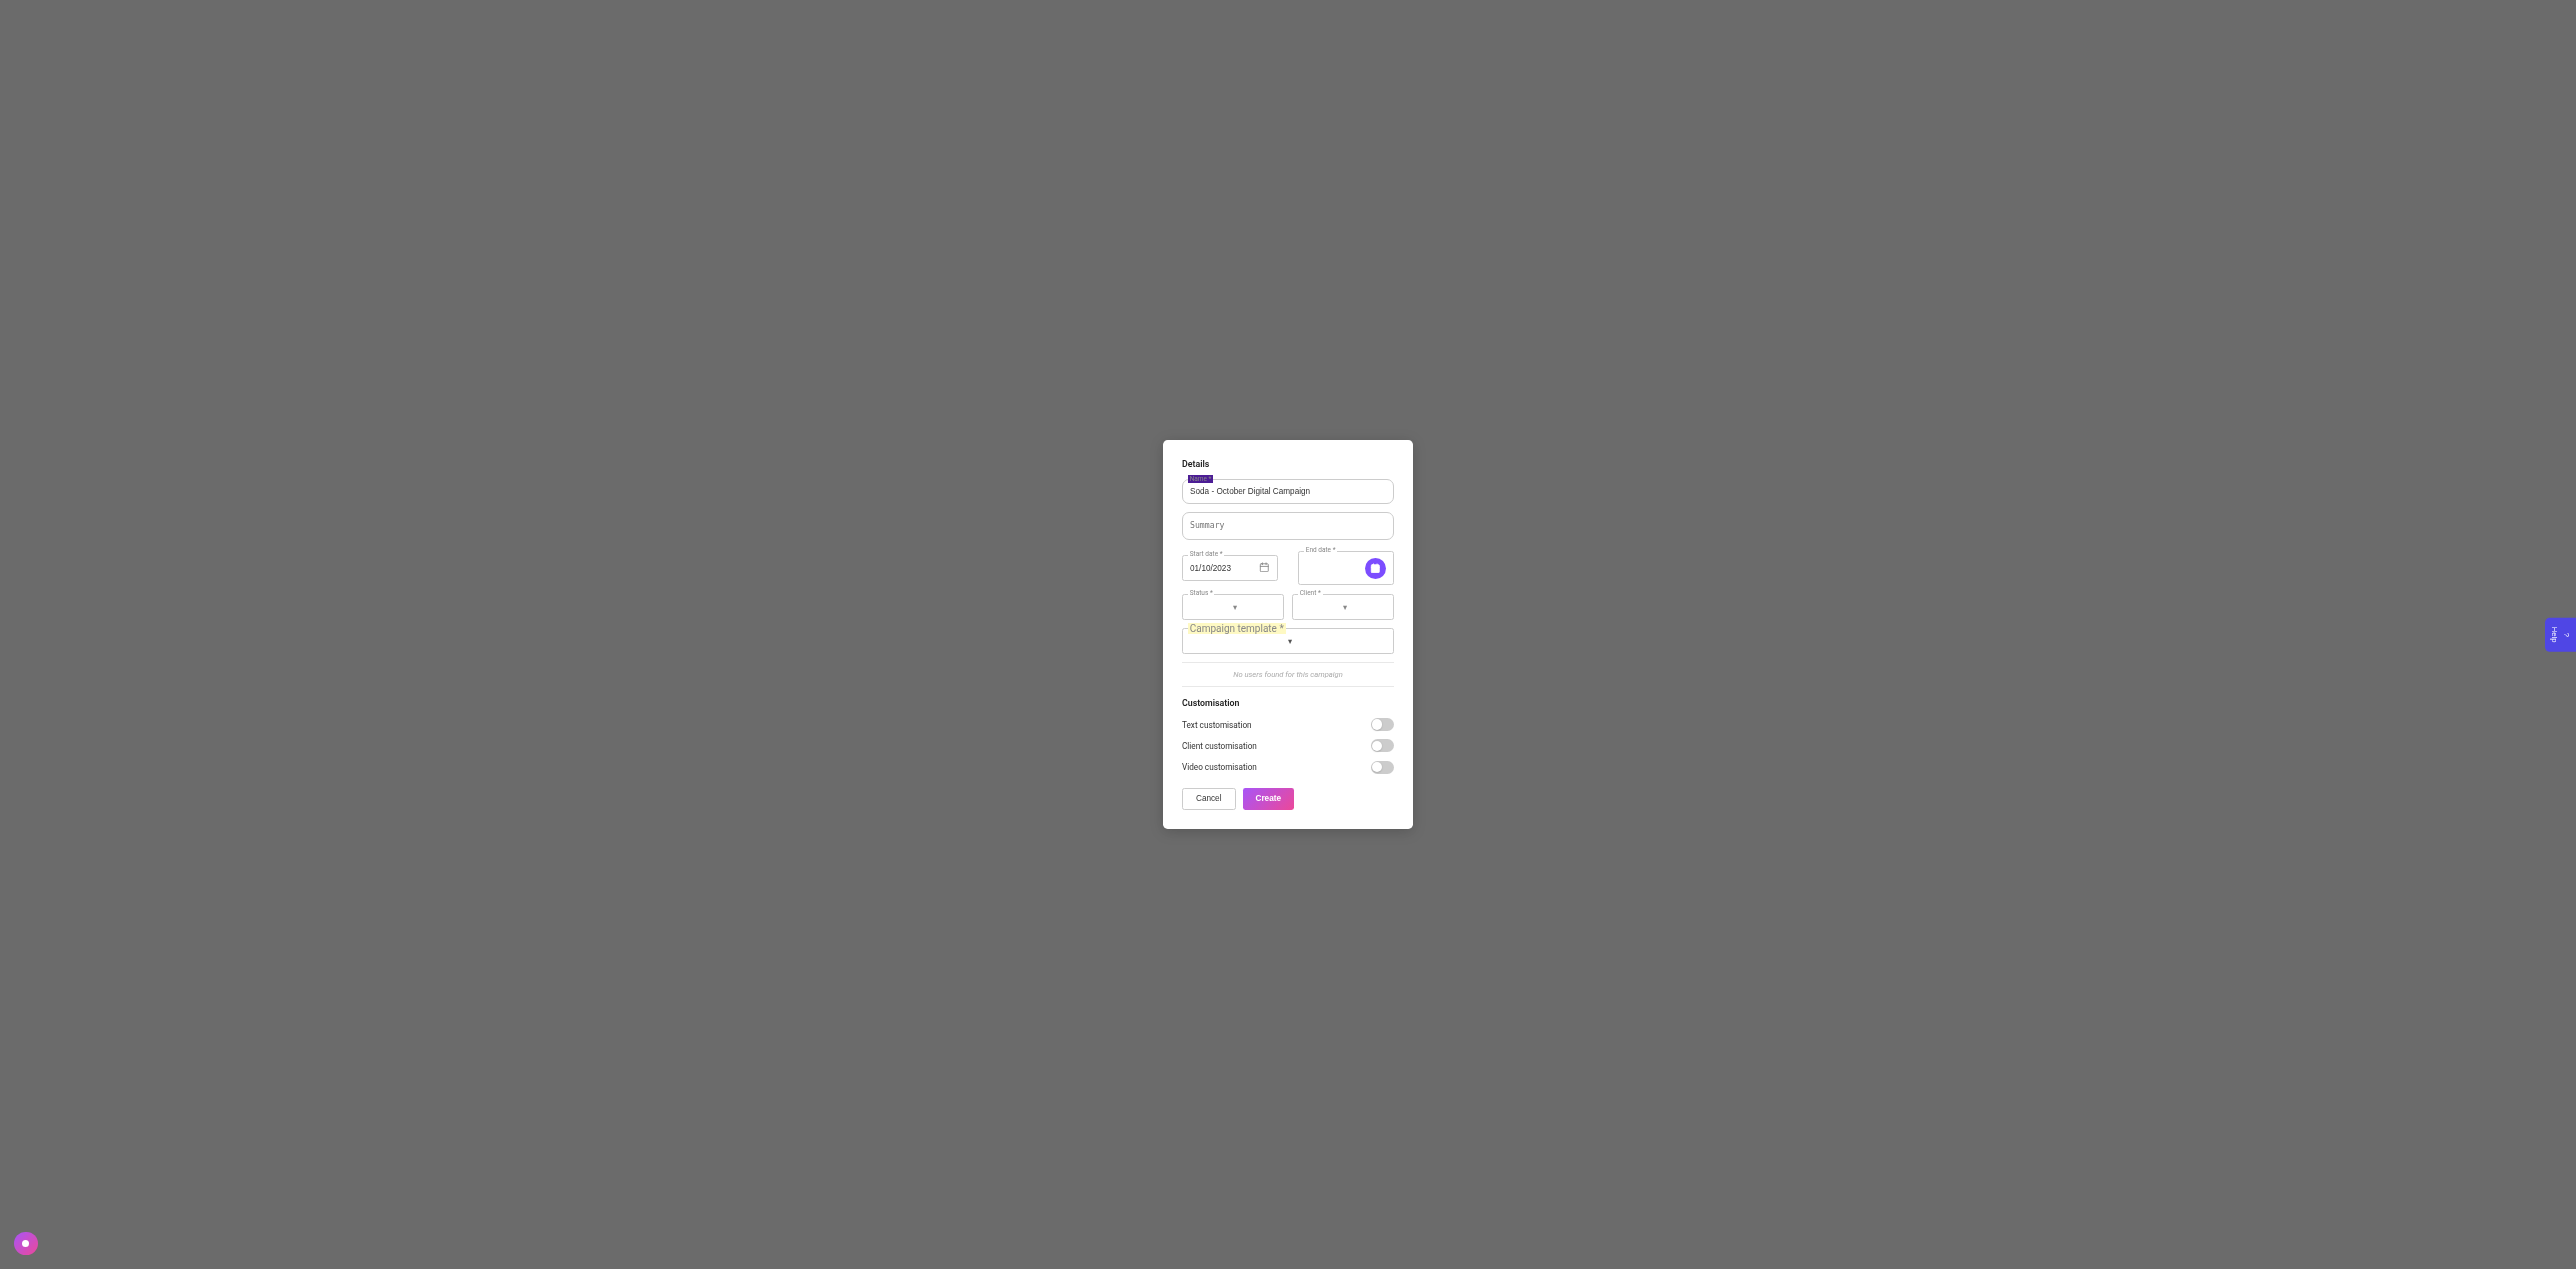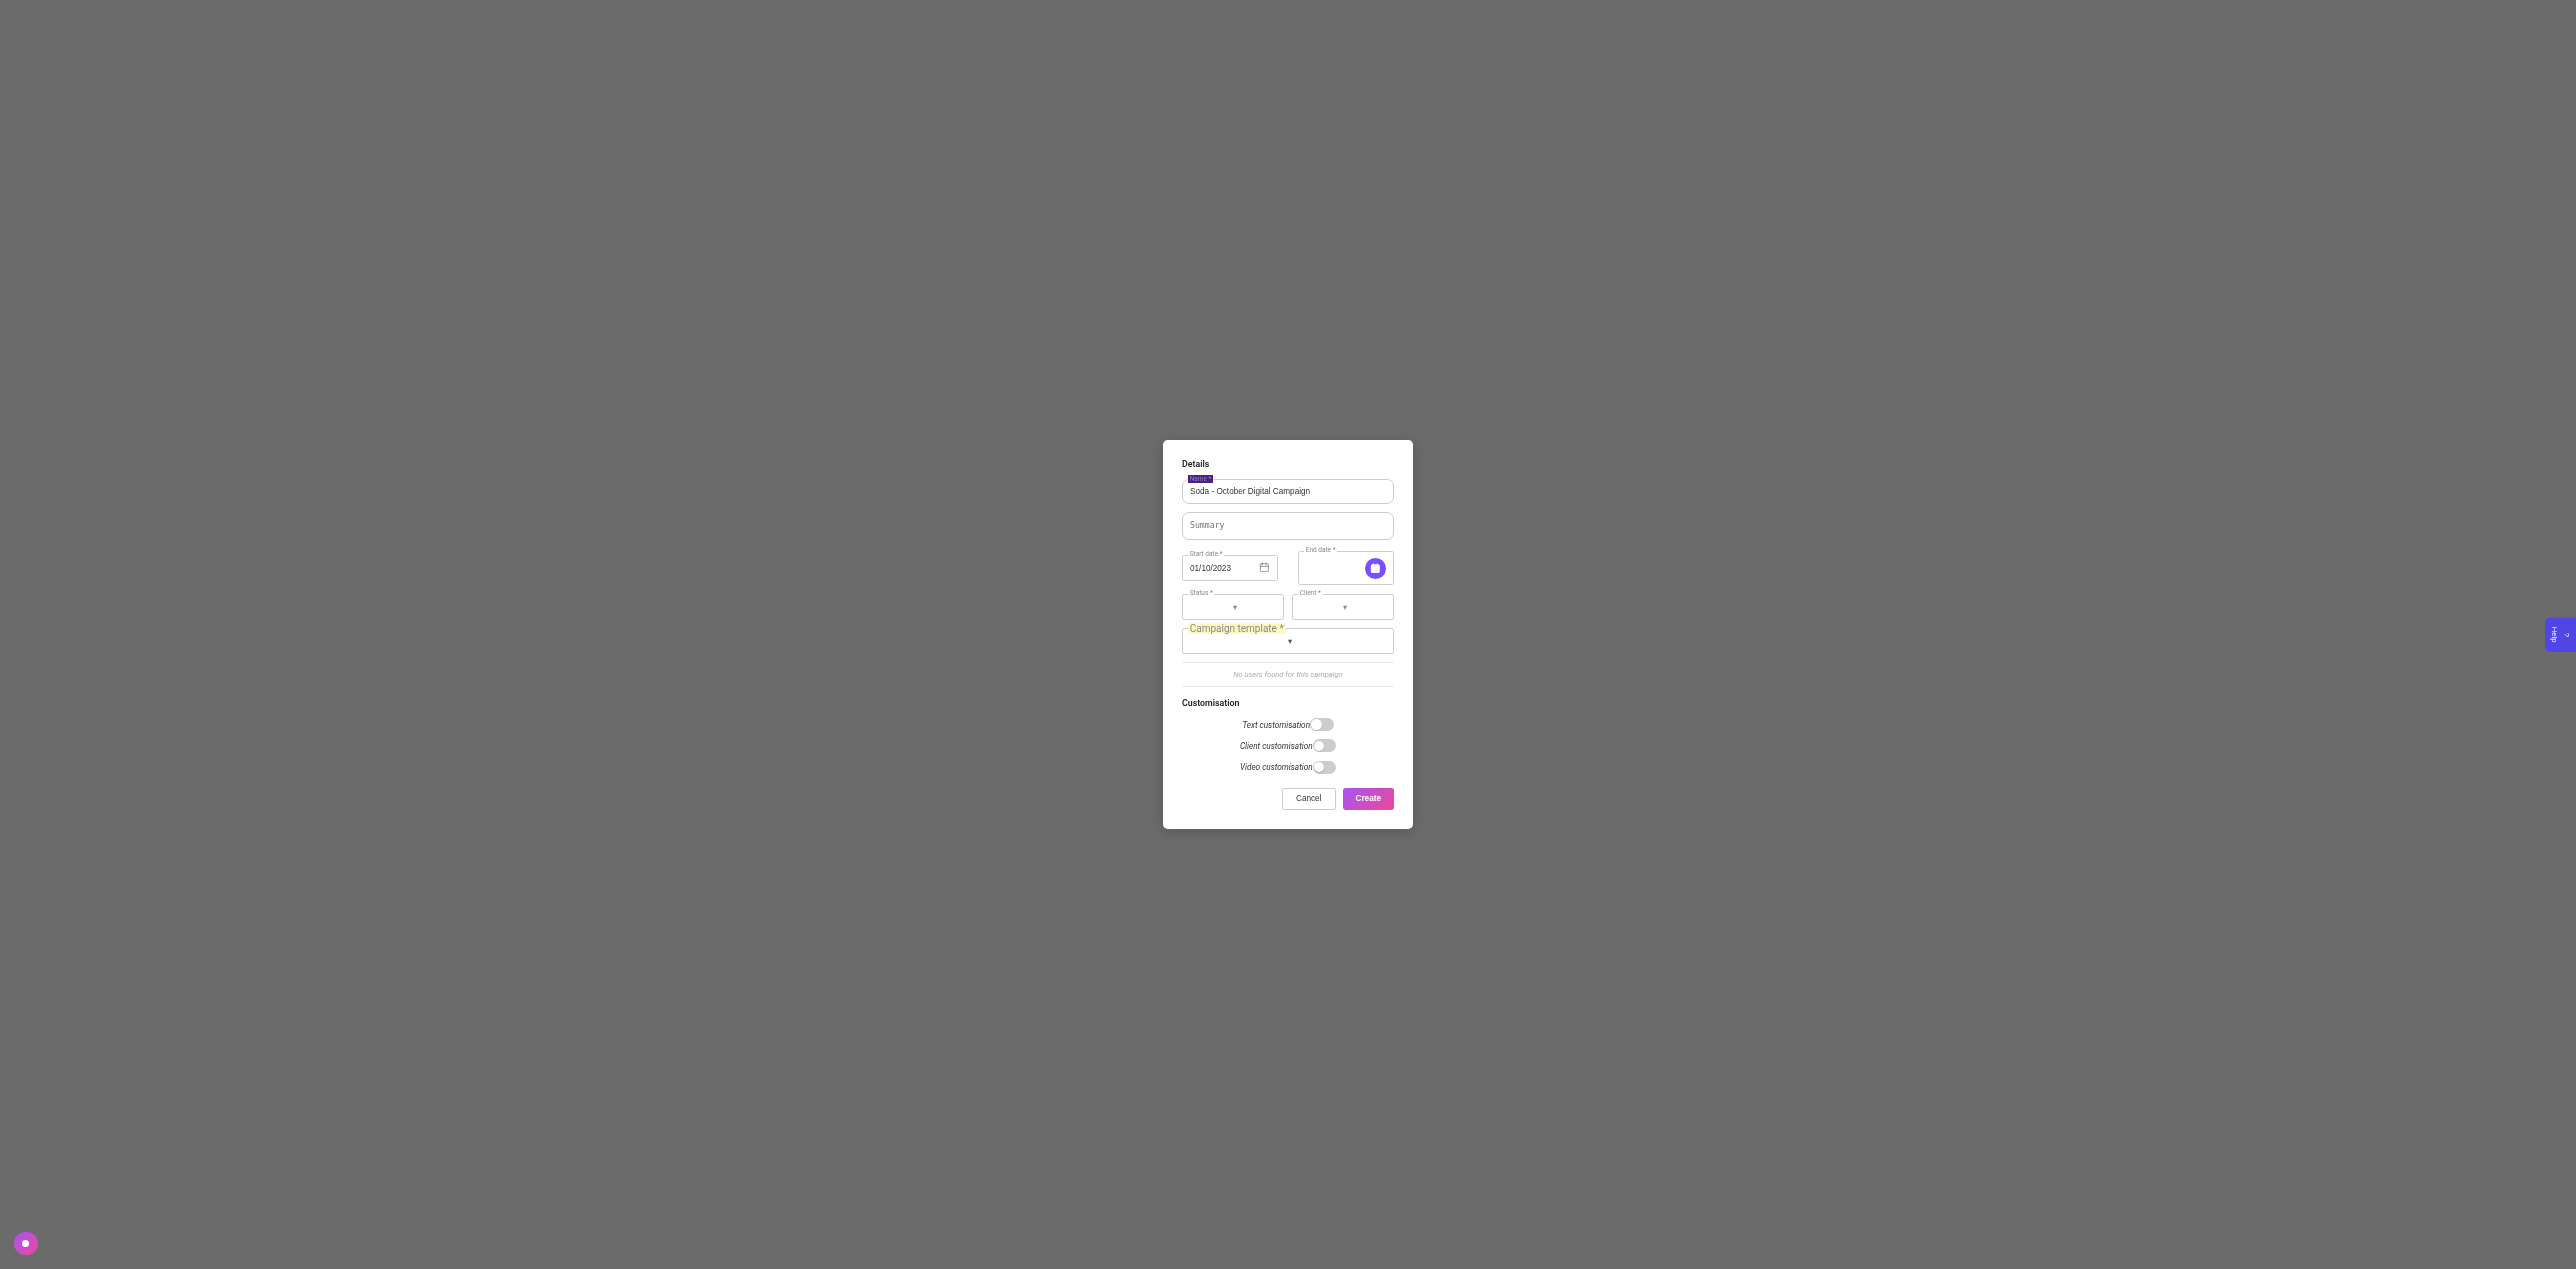--- a/index.html
+++ b/index.html
@@ -230,23 +230,22 @@
       font-style: italic;
     }
 
     .customisation-section {
       margin-bottom: 14px;
     }
 
     .toggle-row {
       display: flex;
       align-items: center;
-      justify-content: center;
+      justify-content: space-between;
       margin-bottom: 8.2px;
-      font-style: italic;
     }
 
     .toggle-label {
       font-size: 8.2px;
       color: #333;
     }
 
     .toggle {
       width: 23.5px;
       height: 13px;
@@ -265,21 +264,20 @@
       border-radius: 50%;
       background: #fff;
       top: 1.2px;
       left: 1.2px;
       transition: left 0.15s;
       box-shadow: 0 0.6px 1.8px rgba(0,0,0,0.2);
     }
 
     .modal-footer {
       display: flex;
-      justify-content: flex-end;
       gap: 7px;
     }
 
     .btn-cancel {
       padding: 5.9px 13px;
       border: 0.6px solid #ccc;
       border-radius: 2.4px;
       background: #fff;
       color: #333;
       font-size: 8.2px;

